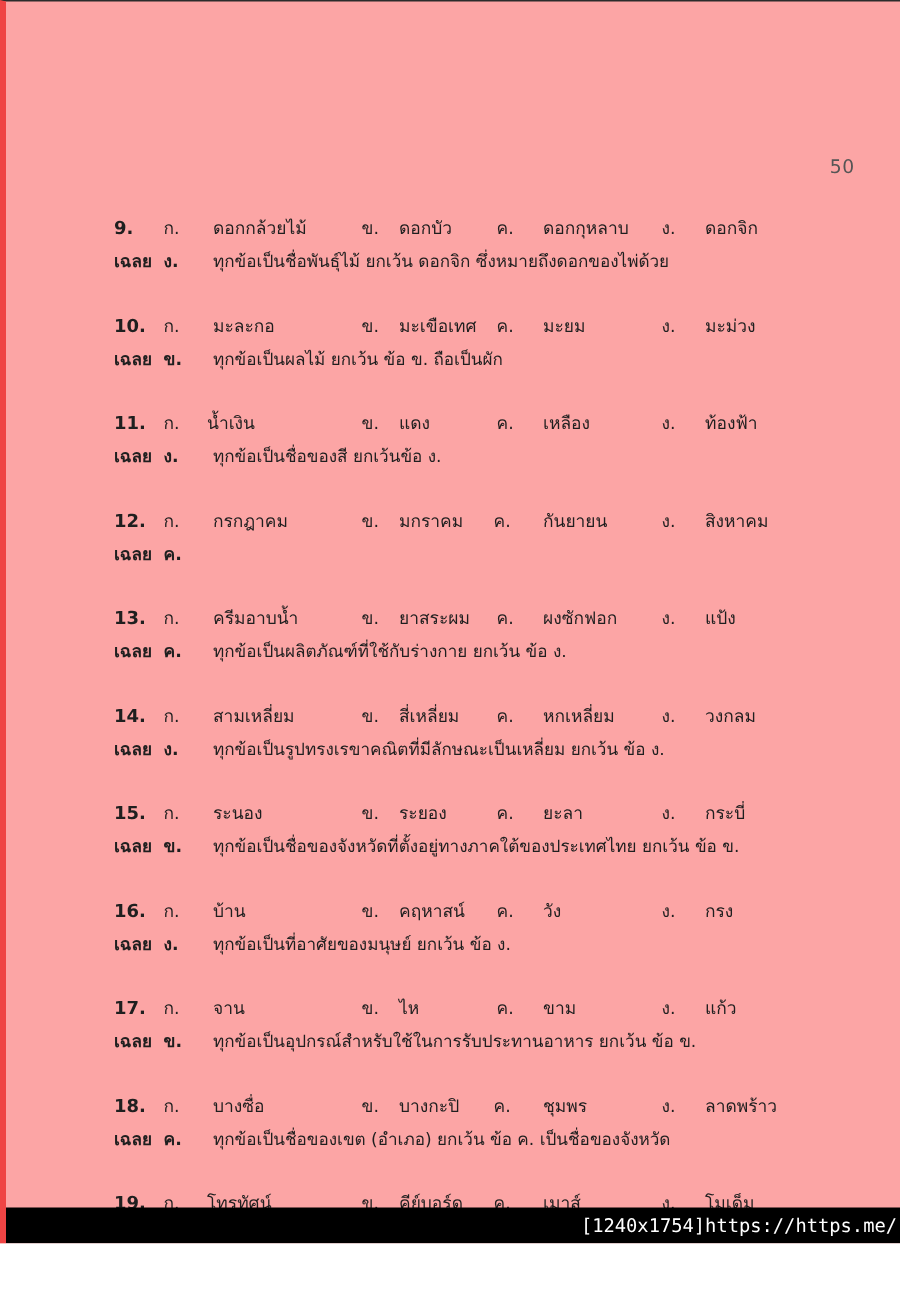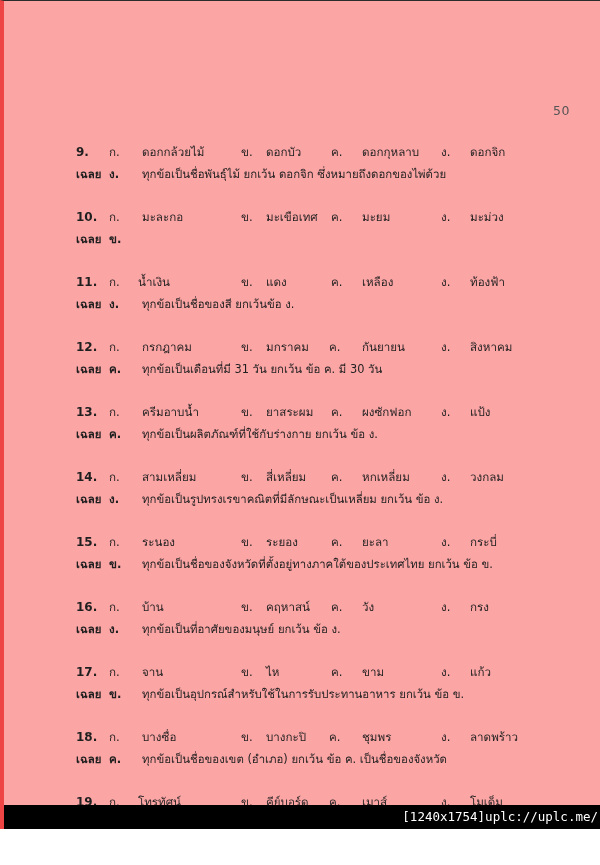--- a/index.html
+++ b/index.html
@@ -134,20 +134,21 @@
           <span class="cell c-lab-b">ข.</span>
           <span class="cell c-txt-b">มะเขือเทศ</span>
           <span class="cell c-lab-c">ค.</span>
           <span class="cell c-txt-c">มะยม</span>
           <span class="cell c-lab-d">ง.</span>
           <span class="cell c-txt-d">มะม่วง</span>
         </div>
         <div class="aline">
           <span class="cell c-key">เฉลย</span>
           <span class="cell c-keyl">ข.</span>
+          <span class="cell c-exp">ทุกข้อเป็นผลไม้ ยกเว้น ข้อ ข. ถือเป็นผัก</span>
         </div>
       </div>
       <div class="qblock">
         <div class="qline joined">
           <span class="cell c-num">11.</span>
           <span class="cell c-lab-a">ก.</span>
           <span class="cell c-txt-a">น้ำเงิน</span>
           <span class="cell c-lab-b">ข.</span>
           <span class="cell c-txt-b">แดง</span>
           <span class="cell c-lab-c">ค.</span>
@@ -169,21 +170,20 @@
           <span class="cell c-lab-b">ข.</span>
           <span class="cell c-txt-b">มกราคม</span>
           <span class="cell c-lab-c">ค.</span>
           <span class="cell c-txt-c">กันยายน</span>
           <span class="cell c-lab-d">ง.</span>
           <span class="cell c-txt-d">สิงหาคม</span>
         </div>
         <div class="aline">
           <span class="cell c-key">เฉลย</span>
           <span class="cell c-keyl">ค.</span>
-          <span class="cell c-exp">ทุกข้อเป็นเดือนที่มี 31 วัน ยกเว้น ข้อ ค. มี 30 วัน</span>
         </div>
       </div>
       <div class="qblock">
         <div class="qline">
           <span class="cell c-num">13.</span>
           <span class="cell c-lab-a">ก.</span>
           <span class="cell c-txt-a">ครีมอาบน้ำ</span>
           <span class="cell c-lab-b">ข.</span>
           <span class="cell c-txt-b">ยาสระผม</span>
           <span class="cell c-lab-c">ค.</span>
@@ -296,16 +296,16 @@
           <span class="cell c-txt-b">คีย์บอร์ด</span>
           <span class="cell c-lab-c">ค.</span>
           <span class="cell c-txt-c">เมาส์</span>
           <span class="cell c-lab-d">ง.</span>
           <span class="cell c-txt-d">โมเด็ม</span>
         </div>
       </div>
     </div>
 
   <div id="footer-bar" style="background: rgb(0, 0, 0);">
-    <div id="footer-text" style="color: rgb(255, 255, 255);">[1240x1754]uplc://uplc.me/</div>
+    <div id="footer-text" style="color: rgb(255, 255, 255);">[1240x1754]https://https.me/</div>
   </div>
 
 </div>
 
 </body></html>

